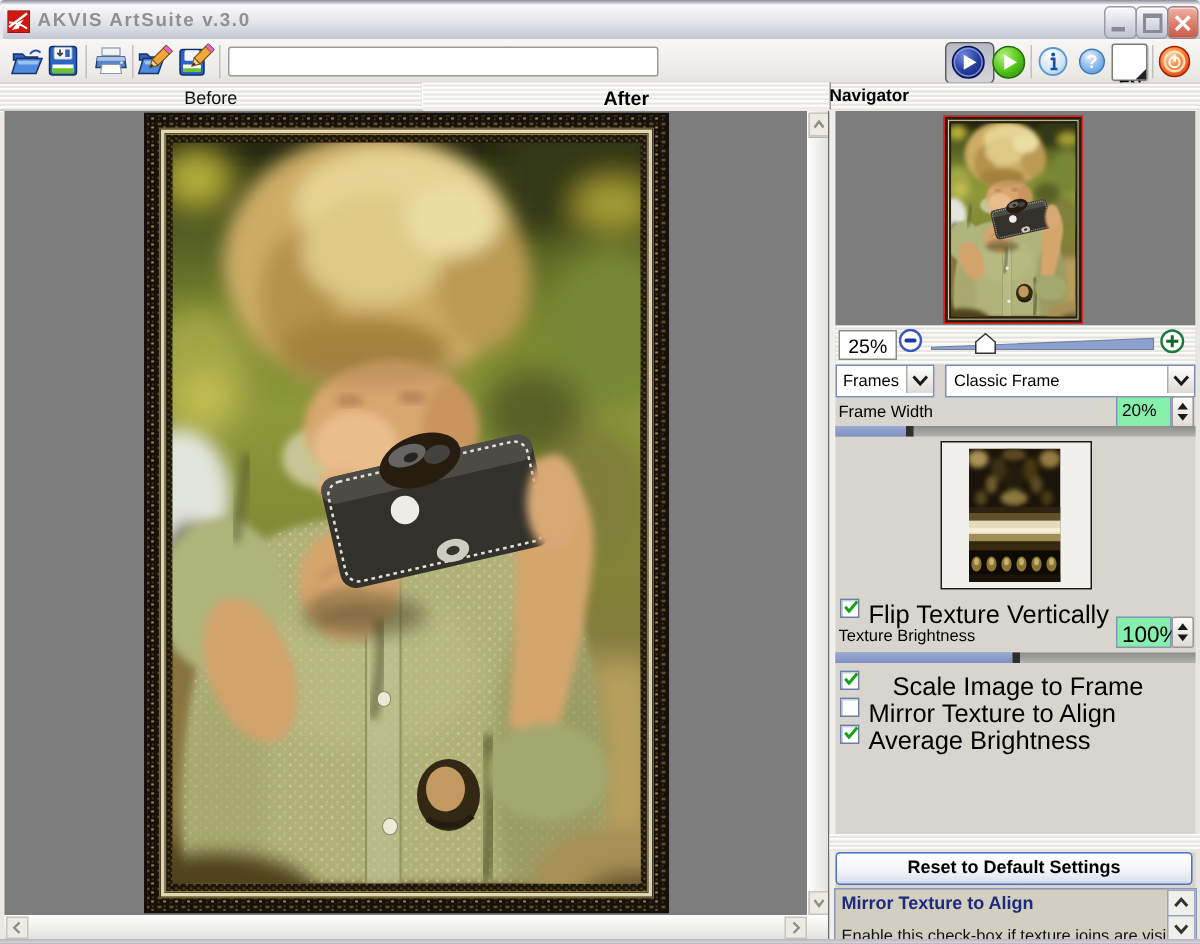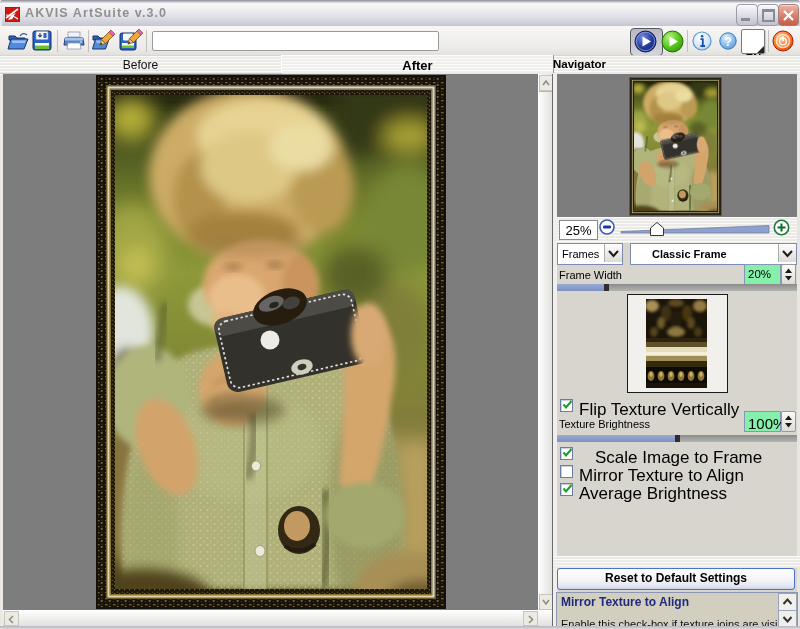--- a/index.html
+++ b/index.html
@@ -216,21 +216,21 @@
 </svg>
 
 <div class="ab" style="left:557px;top:243px;width:64px;height:20px;background:#fff;border:1px solid #7f8cb0;">
  <div class="ab" style="left:4px;top:4px;font-size:11px;color:#000;">Frames</div>
  <div class="ab" style="right:0;top:0;width:17px;height:18px;background:linear-gradient(180deg,#fefefe,#dddbd6);border-left:1px solid #aeaca6;">
   <svg width="17" height="18">
         <path d="M4 7 L8.5 12 L13 7" stroke="#1a1a1a" stroke-width="2" fill="none"></path>
       </svg></div>
   </div>
 <div class="ab" style="left:630px;top:243px;width:165px;height:20px;background:#fff;border:1px solid #7f8cb0;">
- <div class="ab" style="left:21px;top:4px;font-size:11px;color:#000;font-weight:bold;">Classic Frame</div>
+ <div class="ab" style="left:5px;top:4px;font-size:11px;color:#000;">Classic Frame</div>
  <div class="ab" style="right:0;top:0;width:17px;height:18px;background:linear-gradient(180deg,#fefefe,#dddbd6);border-left:1px solid #aeaca6;">
   <svg width="17" height="18">
         <path d="M4 7 L8.5 12 L13 7" stroke="#1a1a1a" stroke-width="2" fill="none"></path>
       </svg></div>
   </div>
 
 <div class="ab" style="left:559px;top:269px;font-size:11px;color:#000;">Frame Width</div>
 <div class="ab spin" style="left:744px;top:264px;width:35px;height:19px;">
  <div class="spintx" style="font-size:11.5px;">20%</div>
   </div>

